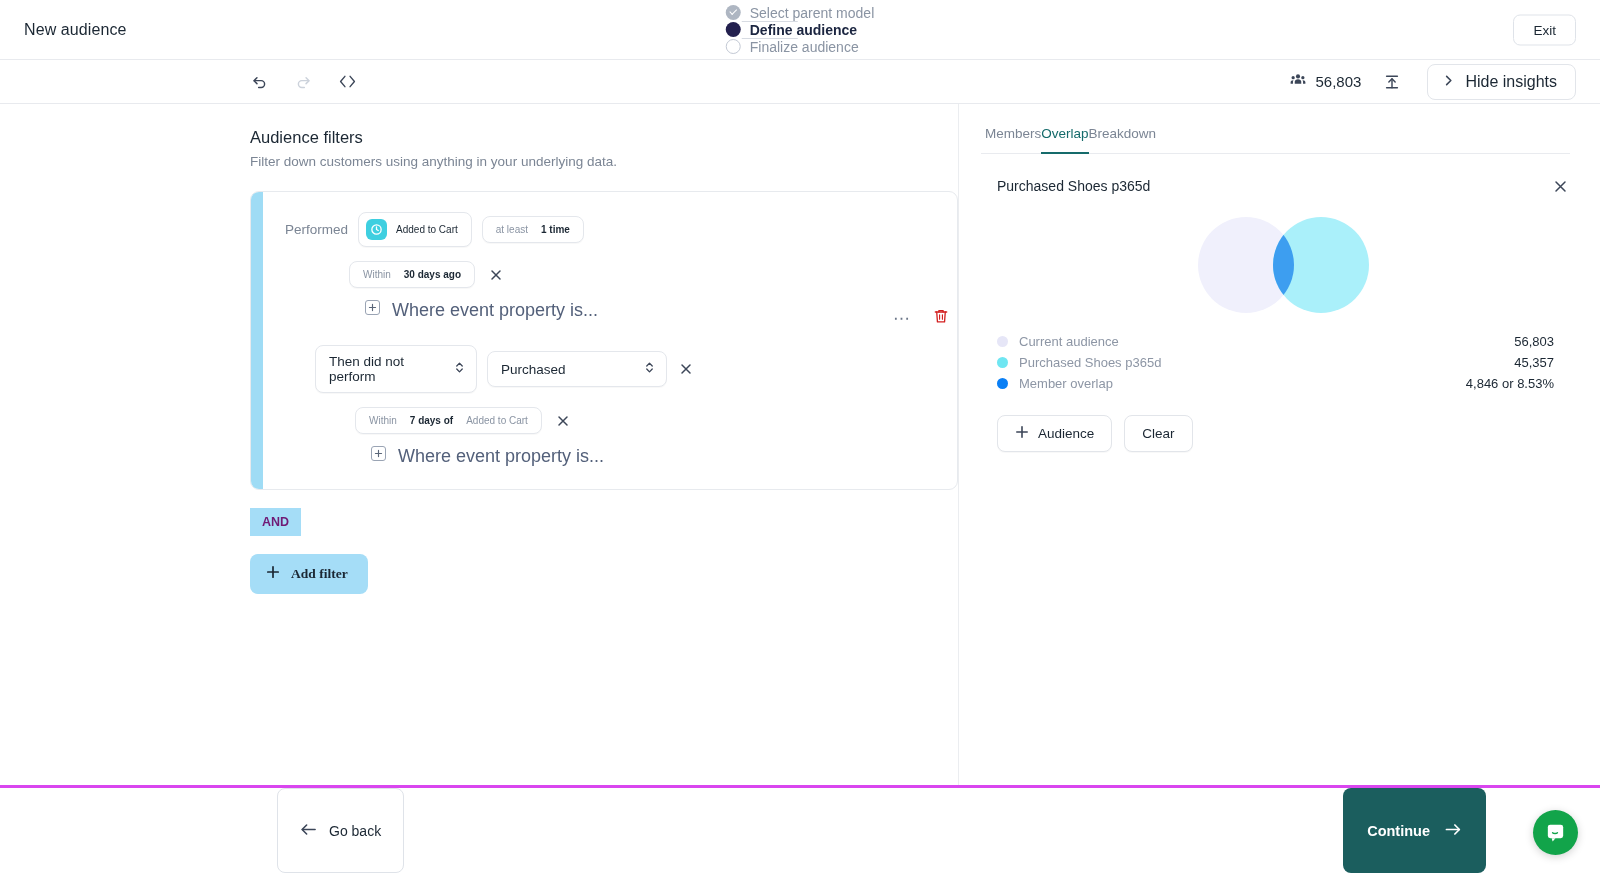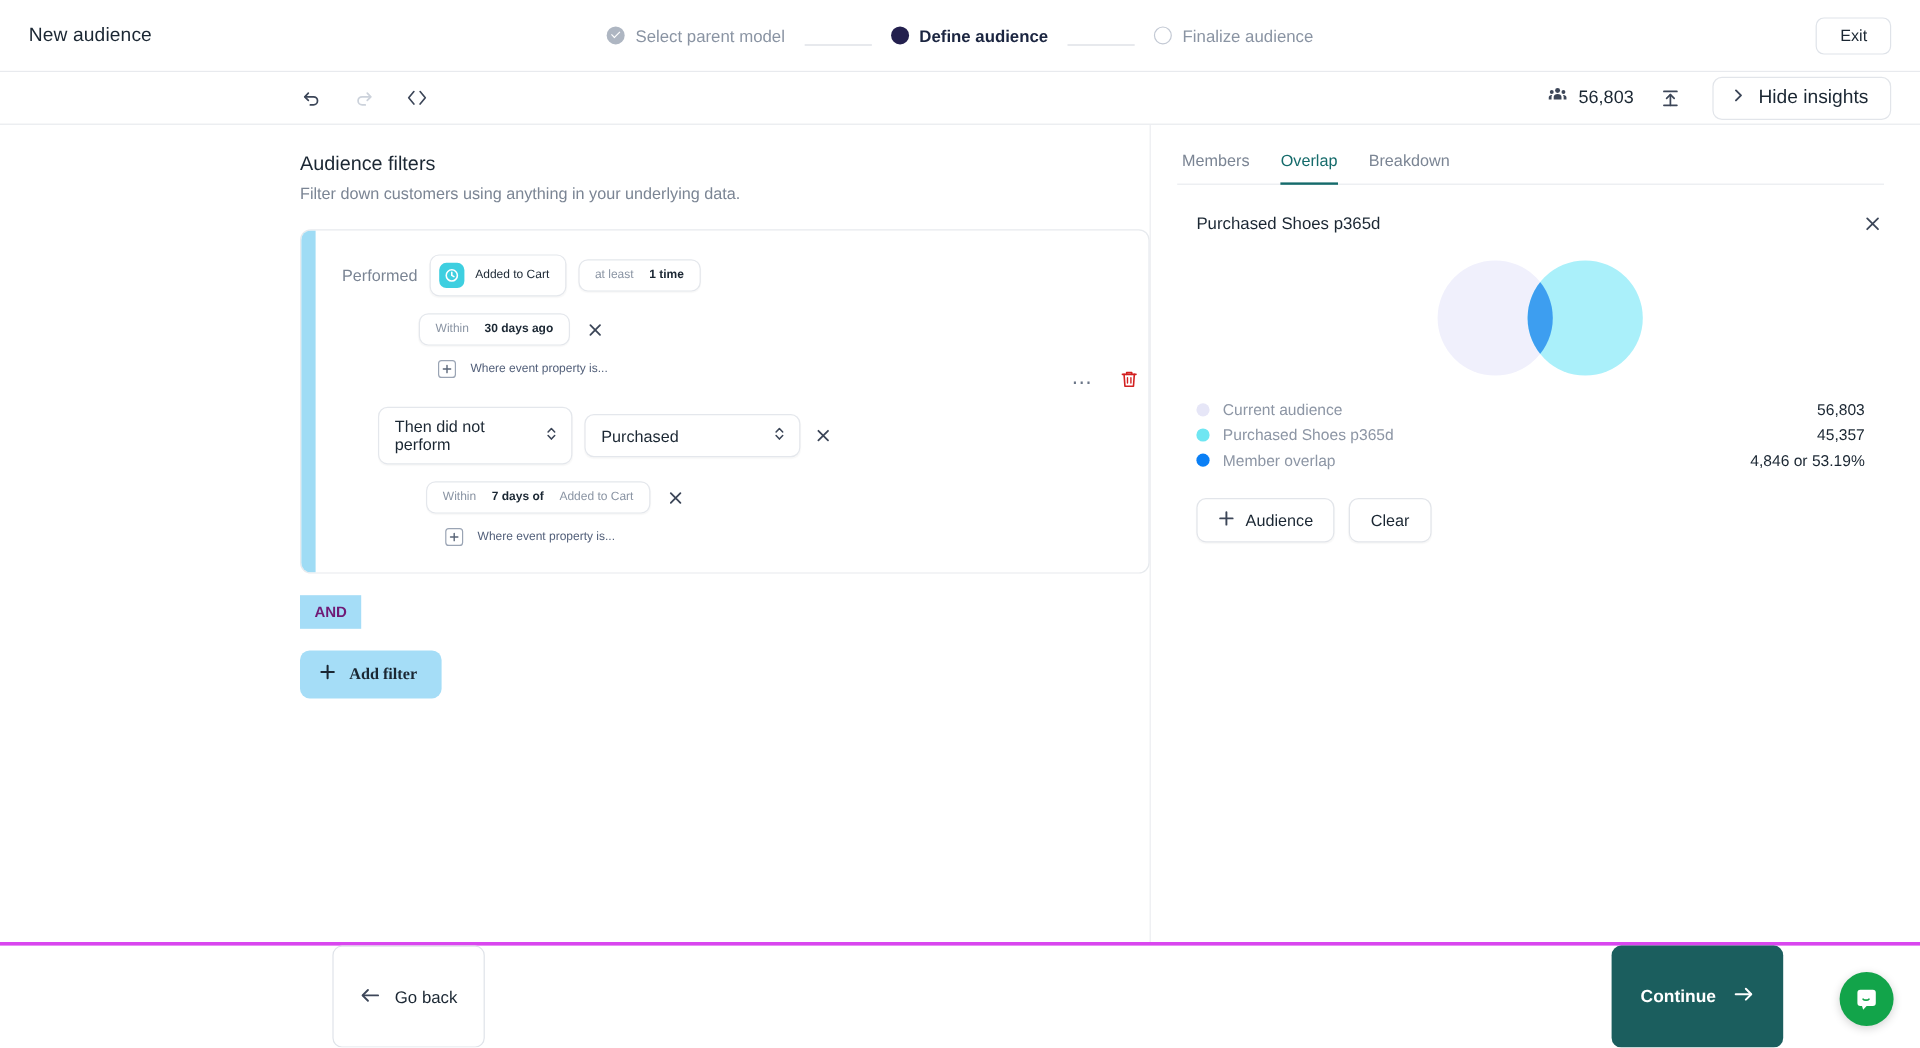--- a/index.html
+++ b/index.html
@@ -16,21 +16,21 @@
   .topbar {
     height: 60px; min-height: 60px;
     border-bottom: 1px solid #e8eaee;
     display: flex; align-items: center;
     padding: 0 24px;
     position: relative;
   }
   .app-title { font-size: 16px; color: #1b2733; letter-spacing: .1px; }
   .steps {
     position: absolute; left: 50%; top: 50%; transform: translate(-50%,-50%);
-    display: flex; align-items: flex-end; gap: 0;
+    display: flex; align-items: flex-start; gap: 0; flex-direction: column;
   }
   .step { display: flex; align-items: center; gap: 9px; }
   .step-label { font-size: 14px; color: #8a94a3; white-space: nowrap; }
   .step.active .step-label { color: #1b2540; font-weight: bold; }
   .step-dot { width: 15px; height: 15px; border-radius: 50%; flex: none; }
   .dot-done {
     background: #aeb6c2; position: relative;
   }
   .dot-done::after {
     content: ""; position: absolute; left: 4px; top: 4.3px;
@@ -104,22 +104,22 @@
   .chip.plain .strong { color: #1b2733; font-weight: bold; }
 
   .sub-row { display: flex; align-items: center; gap: 12px; margin-left: 64px; margin-bottom: 12px; }
   .sub-row.indent2 { margin-left: 70px; }
   .x-btn {
     width: 18px; height: 18px; display: flex; align-items: center; justify-content: center;
     cursor: pointer; flex: none;
   }
 
   .where-row {
-    display: flex; align-items: center; gap: 12px; margin-left: 80px;
-    font-size: 10px; color: #53607a; cursor: pointer;
+    display: flex; gap: 12px; margin-left: 80px;
+    font-size: 18px; color: #53607a; cursor: pointer;
   }
   .plus-box {
     width: 15px; height: 15px; border: 1px solid #9aa4b4; border-radius: 3px;
     display: flex; align-items: center; justify-content: center; flex: none;
   }
 
   .row.r2 { margin-top: 24px; margin-bottom: 14px; margin-left: 30px; }
   .select {
     display: inline-flex; align-items: center; justify-content: space-between;
     border: 1px solid #e4e7ec; border-radius: 8px; background: #fff;
@@ -139,21 +139,21 @@
   }
   .add-filter {
     display: inline-flex; align-items: center; gap: 11px;
     background: #a5ddf7; color: #1b2733; font-size: 13.5px; font-weight: bold;
     border: none; border-radius: 8px; padding: 11px 20px 11px 16px; margin-top: 18px; cursor: pointer;
     font-family: Liberation Serif, serif;
   }
   .block { display: block; }
 
   
-  .tabs { display: flex; gap: 26px; border-bottom: 1px solid #e9ebef; padding-left: 4px; }
+  .tabs { display: flex; border-bottom: 1px solid #e9ebef; padding-left: 4px; }
   .tab {
     font-size: 13.5px; color: #7b8594; padding-bottom: 11px; cursor: pointer;
     border-bottom: 2px solid transparent; margin-bottom: -1px;
   }
   .tab.active { color: #156b6b; border-bottom-color: #156b6b; }
 
   .ov-head { display: flex; align-items: center; justify-content: space-between; margin: 24px 2px 0 16px; }
   .ov-title { font-size: 14px; color: #1b2733; }
 
   .venn { height: 110px; margin-top: 16px; display: flex; justify-content: center; }
@@ -442,21 +442,21 @@
           <span class="legend-val">56,803</span>
         </div>
         <div class="legend-row">
           <span class="legend-dot" style="background:#6fe6f2"></span>
           <span class="legend-name">Purchased Shoes p365d</span>
           <span class="legend-val">45,357</span>
         </div>
         <div class="legend-row">
           <span class="legend-dot" style="background:#0a7ff5"></span>
           <span class="legend-name">Member overlap</span>
-          <span class="legend-val">4,846 or 53.19%</span>
+          <span class="legend-val">4,846 or 8.53%</span>
         </div>
       </div>
 
       <div class="ov-btns">
         <button class="ov-btn">
           <span>
             <svg width="14" height="14" viewBox="0 0 14 14" fill="none">
               <path d="M7 1.8v10.4M1.8 7h10.4" stroke="#3c4658" stroke-width="1.6" stroke-linecap="round"></path>
             </svg>
           </span>

